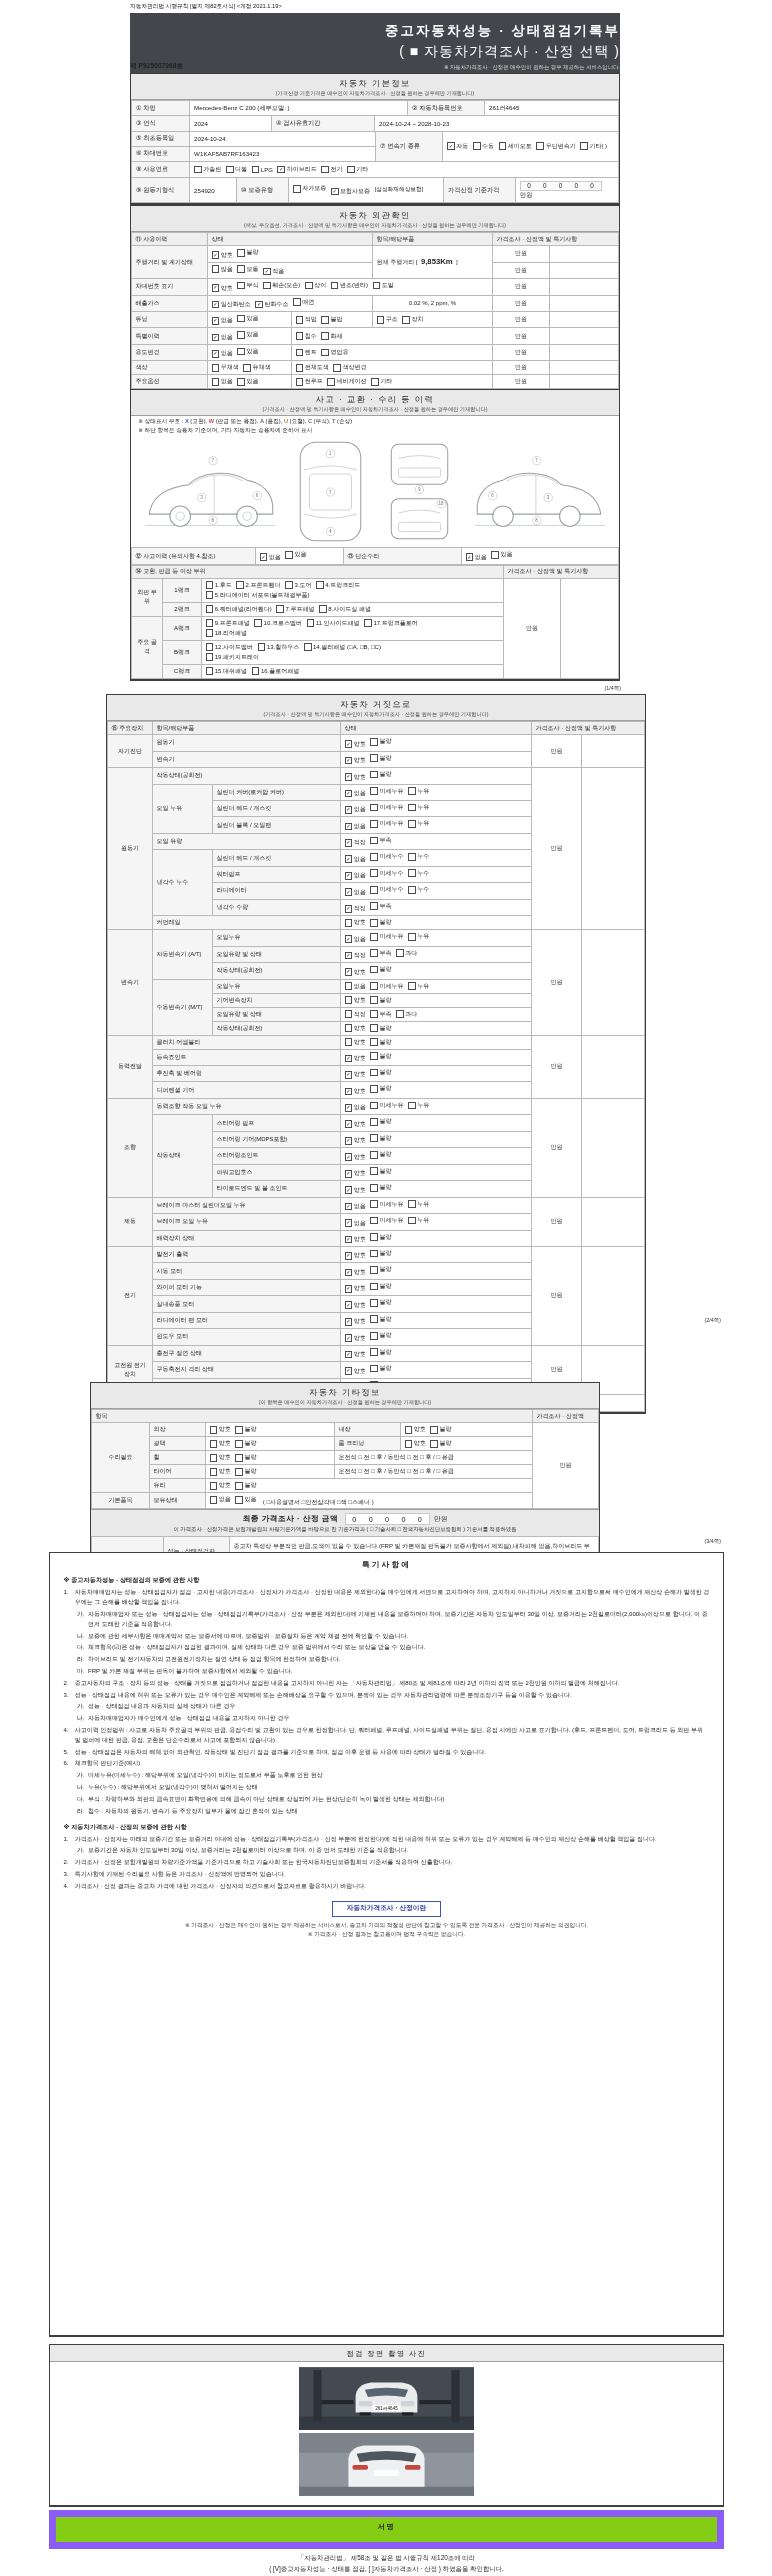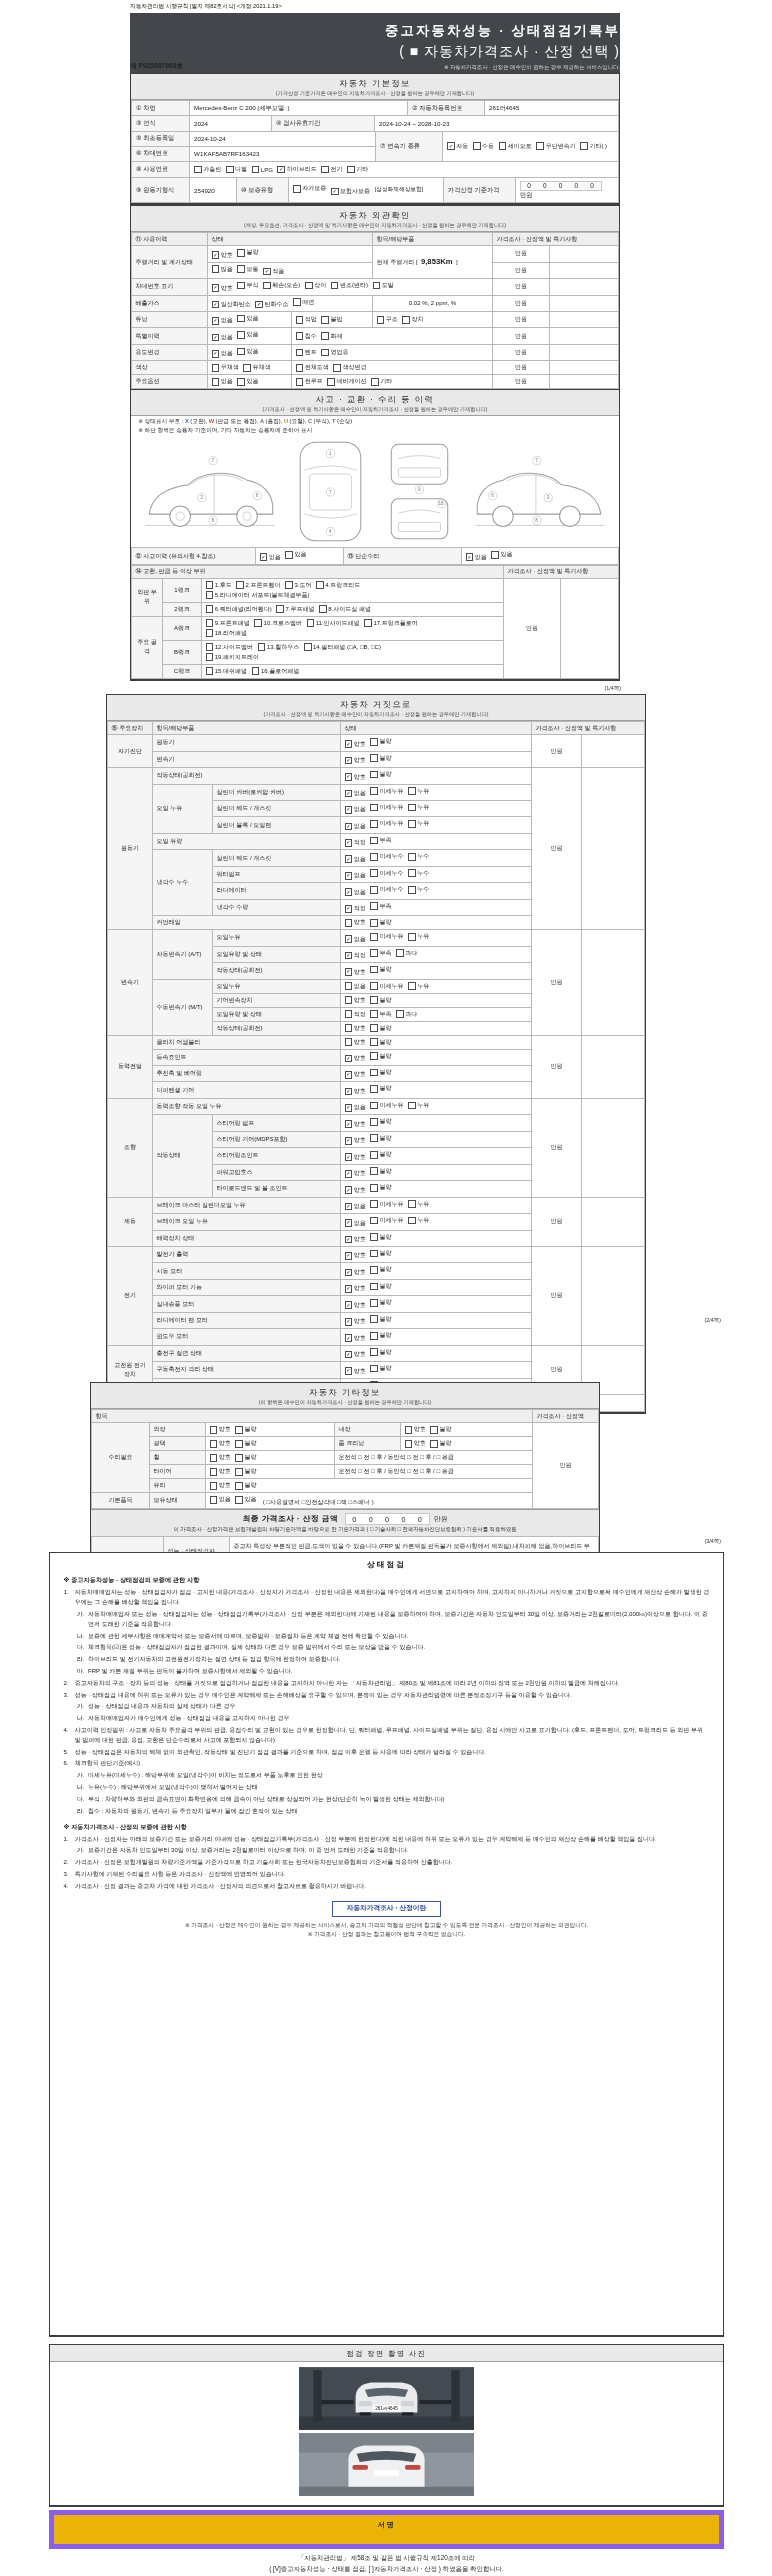--- a/index.html
+++ b/index.html
@@ -44,21 +44,21 @@
   .diagwrap{display:flex;justify-content:center;align-items:center;gap:12.4px;padding:3.1px 0 2.1px}
   svg text{font-family:"Liberation Sans","DejaVu Sans",sans-serif}
   
   .notice-title{text-align:center;font-size:7.7px;font-weight:bold;letter-spacing:2.1px;margin:7.2px 0 6.2px}
   .npart{font-size:6.2px;font-weight:bold;margin:6.2px 0 3.1px}
   .nitem{font-size:6px;line-height:1.62;margin:2.1px 0;display:flex}
   .nitem .nn{flex:none;width:11.3px}
   .nbox{border:0.8px solid #3a56b4;color:#26409c;display:inline-block;padding:2.6px 13.4px;font-size:6.7px;font-weight:bold;margin:7.2px 0 4.1px}
   .nnote{font-size:5.7px;color:#333;line-height:1.6}
   
-  .signbox{background:#eab308;border:5px solid #8b5cf6;box-sizing:border-box}
+  .signbox{background:#84cc16;border:7px solid #8b5cf6;box-sizing:border-box}
   .fee{color:#2743c0;font-size:8.8px;font-weight:bold;text-align:right;padding-right:31px}
   .confline{text-align:center;font-size:6.4px;line-height:1.7}
 </style>
 </head>
 <body>
 
 <div class="abs topnote" style="top:3.1px;left:130px">자동차관리법 시행규칙 [별지 제82호서식] &lt;개정 2021.1.19&gt;</div>
 
 <div class="abs mainhead" style="top:13.4px;left:130px;width:490px">
   <div class="ht">중고자동차성능 · 상태점검기록부</div>
@@ -1270,21 +1270,21 @@
       <td class="lab" style="height:25px">가격 · 조사산정자</td>
       <td></td>
     </tr>
   </tbody>
     </table>
 </div>
 
 <div class="marker" style="top:1538px;left:641px;width:80px;text-align:right">(3/4쪽)</div>
 
 <div class="box" style="top:1552px;left:49px;width:675px;height:785px">
-  <div class="notice-title">상태점검</div>
+  <div class="notice-title">특기사항에</div>
   <div style="padding:0 13.4px">
     <div class="npart">※ 중고자동차성능 · 상태점검의 보증에 관한 사항</div>
     <div id="notice-part1">
         <div class="nitem" style="margin-left: 0px;">
           <span class="nn">1.</span>
           <span>자동차매매업자는 성능 · 상태점검자가 점검 · 고지한 내용(가격조사 · 산정자가 가격조사 · 산정한 내용은 제외한다)을 매수인에게 서면으로 고지하여야 하며, 고지하지 아니하거나 거짓으로 고지함으로써 매수인에게 재산상 손해가 발생한 경우에는 그 손해를 배상할 책임을 집니다.</span>
         </div>
         <div class="nitem" style="margin-left: 13.4px;">
           <span class="nn">가.</span>
           <span>자동차매매업자 또는 성능 · 상태점검자는 성능 · 상태점검기록부(가격조사 · 산정 부분은 제외한다)에 기재된 내용을 보증하여야 하며, 보증기간은 자동차 인도일부터 30일 이상, 보증거리는 2천킬로미터(2,000㎞)이상으로 합니다. 이 중 먼저 도래한 기준을 적용합니다.</span>

